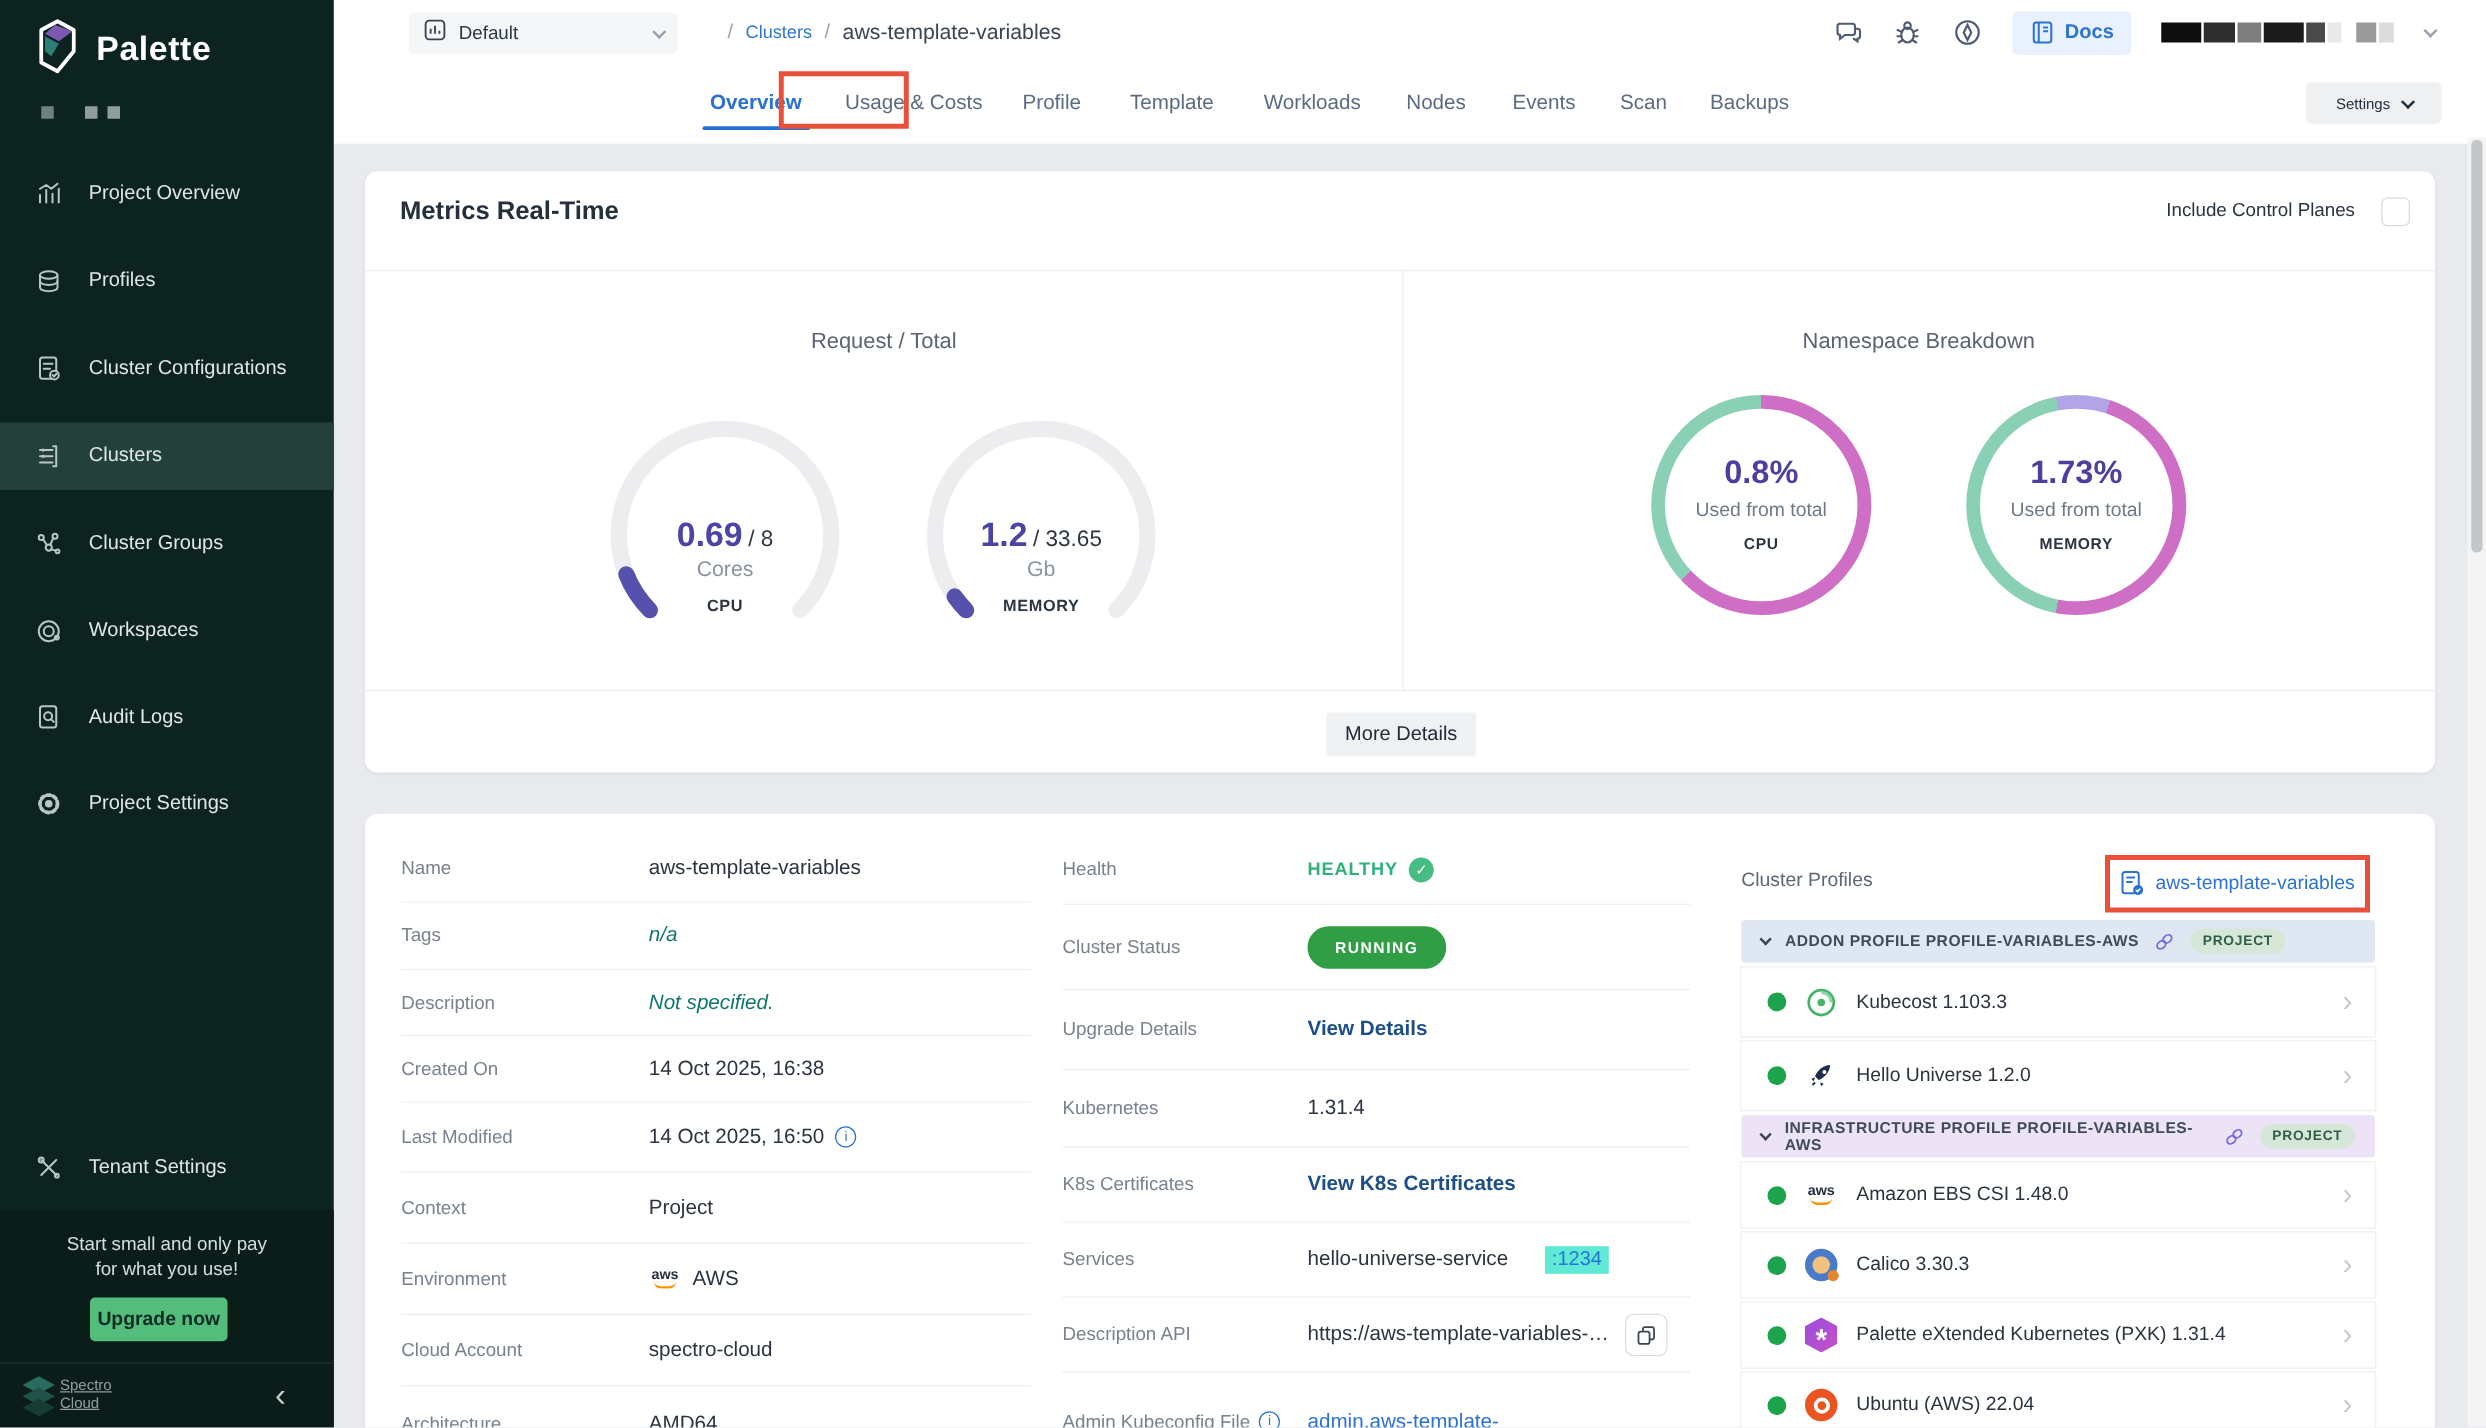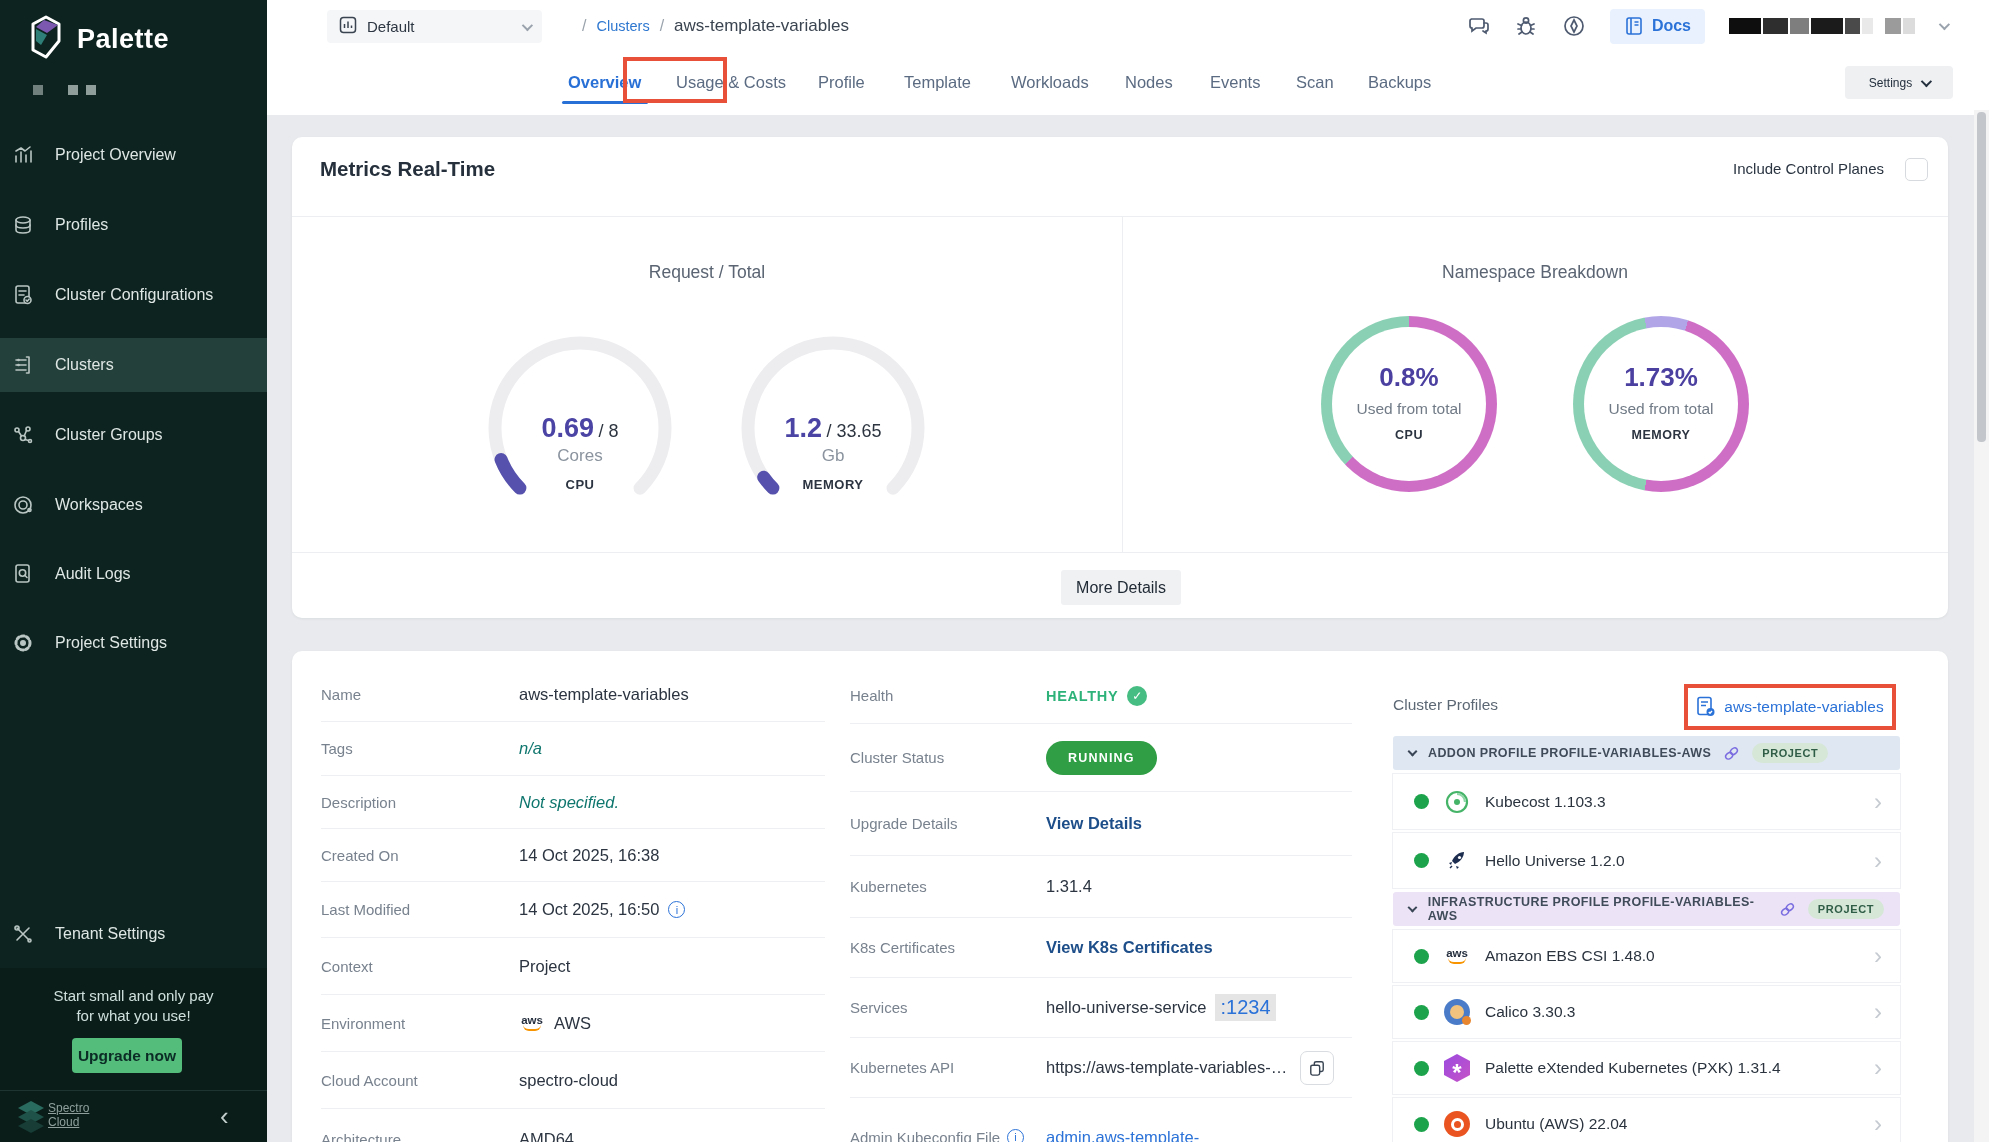--- a/index.html
+++ b/index.html
@@ -2,21 +2,21 @@
 <html><head>
 <meta charset="utf-8">
 <style>
   * { margin:0; padding:0; box-sizing:border-box; }
   html,body { width:1989px; height:1142px; overflow:hidden; }
   body { font-family:"Liberation Sans", sans-serif; background:#e8eaed; position:relative; }
   .abs { position:absolute; }
 
   
   #sidebar { position:absolute; left:0; top:0; width:267px; height:1142px; background:#0d231f; z-index:5; }
-  .side-item { position:absolute; left:0; width:267px; height:54px; display:flex; align-items:center; gap:20px; padding-left:11px; color:#dfe7e5; font-size:16px; cursor:pointer; }
+  .side-item { position:absolute; left:0; width:267px; height:54px; display:flex; align-items:center; gap:20px; padding-left:27px; color:#dfe7e5; font-size:16px; cursor:pointer; }
   .side-item.active { background:#24403a; }
   .side-icon { width:24px; height:24px; display:flex; align-items:center; justify-content:center; flex-shrink:0; }
   .side-icon svg { stroke:#b9c6c3; fill:none; stroke-width:1.6; stroke-linecap:round; stroke-linejoin:round; }
   #brand-row { position:absolute; left:27px; top:14px; display:flex; align-items:center; gap:12px; }
   #brand-text { color:#ffffff; font-size:27px; font-weight:600; letter-spacing:.5px; }
   .win-dot { position:absolute; top:85px; width:10px; height:10px; }
   #promo { position:absolute; left:0; top:968px; width:267px; height:122px; background:#0a1d19; text-align:center; }
   #promo .promo-line { color:#cfe0dc; font-size:15px; line-height:20px; }
   #upgrade-btn { position:absolute; left:72px; top:70px; width:110px; height:35px; background:#54bd7c; border:none; border-radius:4px; color:#0b2b25; font-size:15.5px; font-weight:700; cursor:pointer; font-family:inherit; }
   #side-footer { position:absolute; left:0; top:1090px; width:267px; height:52px; background:#0a1d19; border-top:1px solid #1d3430; }
@@ -89,21 +89,21 @@
   #col-left .dlabel { width:198px; }
   #col-mid { left:558px; width:502px; }
   #col-mid .dlabel { width:196px; display:flex; align-items:center; gap:7px; }
 
   .healthy-txt { color:#2eb27a; font-weight:700; font-size:14.5px; letter-spacing:.7px; }
   .check-circle { width:20px; height:20px; border-radius:50%; background:#46bd82; color:#fff; font-size:12px; display:flex; align-items:center; justify-content:center; }
   .check-circle::before { content:"✓"; }
   .info-icon { width:17px; height:17px; border-radius:50%; border:1.5px solid #2b72d8; color:#2b72d8; font-size:11px; font-style:normal; display:inline-flex; align-items:center; justify-content:center; flex-shrink:0; }
   .info-icon::before { content:"i"; }
   .running-badge { background:#2f9e44; color:#fff; font-size:12.5px; font-weight:700; letter-spacing:1.2px; border-radius:18px; padding:10px 22px; }
-  .port-badge { background:#e5e5e5; color:#2b72d8; font-size:20px; padding:2px 5px; cursor:pointer; }
+  .port-badge { background:#5eead4; color:#2b72d8; font-size:16px; padding:2px 5px; cursor:pointer;margin-left:21px; }
   .copy-btn { width:34px; height:34px; border:1px solid #d9dce1; border-radius:7px; background:#fff; display:flex; align-items:center; justify-content:center; cursor:pointer; }
   .url-text { max-width:245px; overflow:hidden; white-space:nowrap; text-overflow:ellipsis; }
 
   
   .aws-logo { display:inline-flex; flex-direction:column; align-items:center; width:26px; }
   .aws-logo b { color:#252f3e; font-size:11.5px; font-weight:700; line-height:10px; font-style:normal; }
   .aws-logo i { display:block; width:18px; height:6px; border-bottom:2.5px solid #f79400; border-radius:0 0 9px 9px; }
 
   
   #cp-heading { position:absolute; left:1393px; top:696px; font-size:15.5px; color:#5d6875; }
@@ -476,21 +476,21 @@
         </span>
     </div>
     <div class="drow" style="height:60px">
       <span class="dlabel">Services</span>
       <span class="dvalue">
           <span>hello-universe-service</span>
           <span class="port-badge">:1234</span>
         </span>
     </div>
     <div class="drow" style="height:60px">
-      <span class="dlabel">Kubernetes API</span>
+      <span class="dlabel">Description API</span>
       <span class="dvalue">
           <span class="url-text">https://aws-template-variables-ap...</span>
         <button class="copy-btn">
           <svg width="16" height="16" viewBox="0 0 18 18" fill="none" stroke="#3a4553" stroke-width="1.6">
               <rect x="6" y="2" width="10" height="11" rx="2"></rect>
               <rect x="2" y="6" width="10" height="11" rx="2" fill="#ffffff"></rect>
             </svg>
         </button>
       </span>
     </div>

